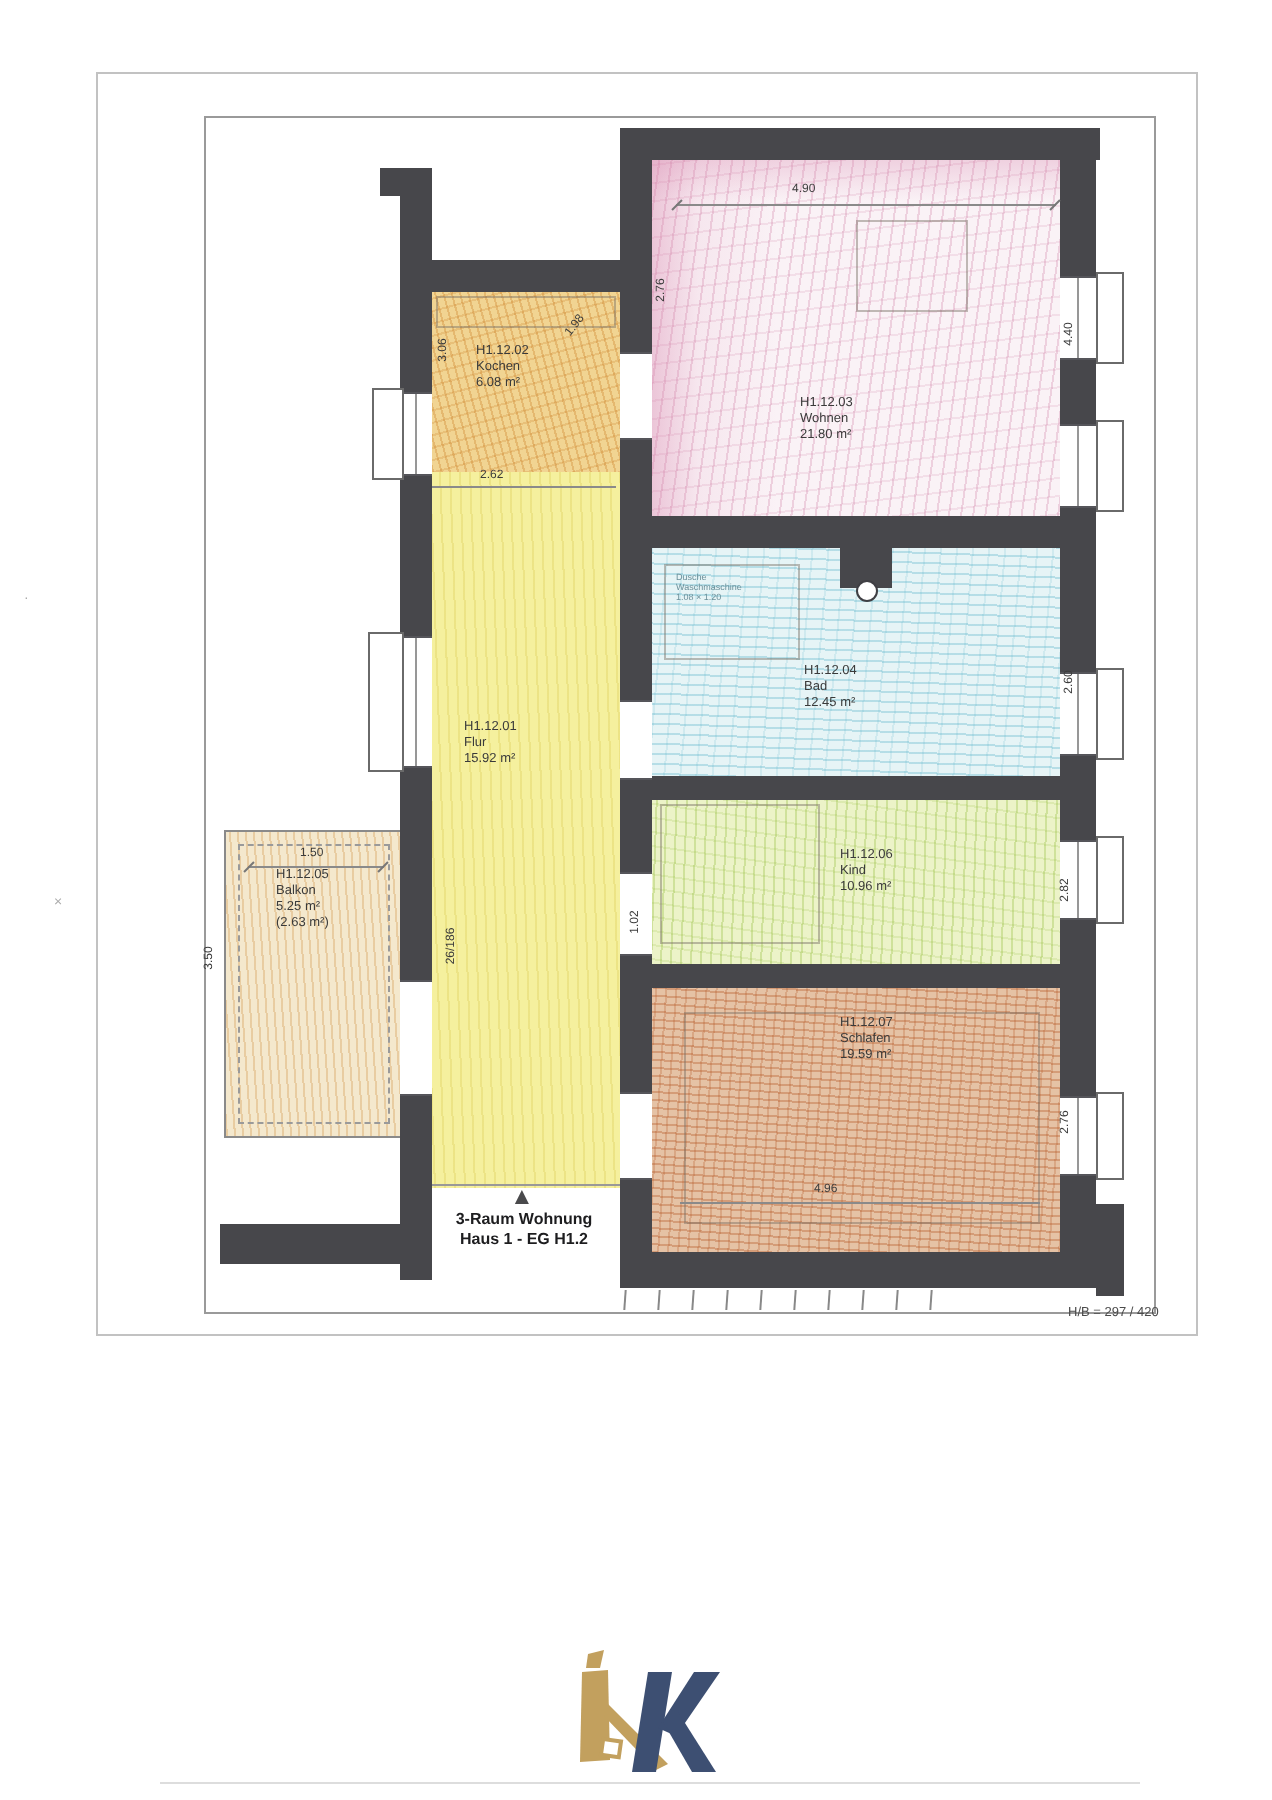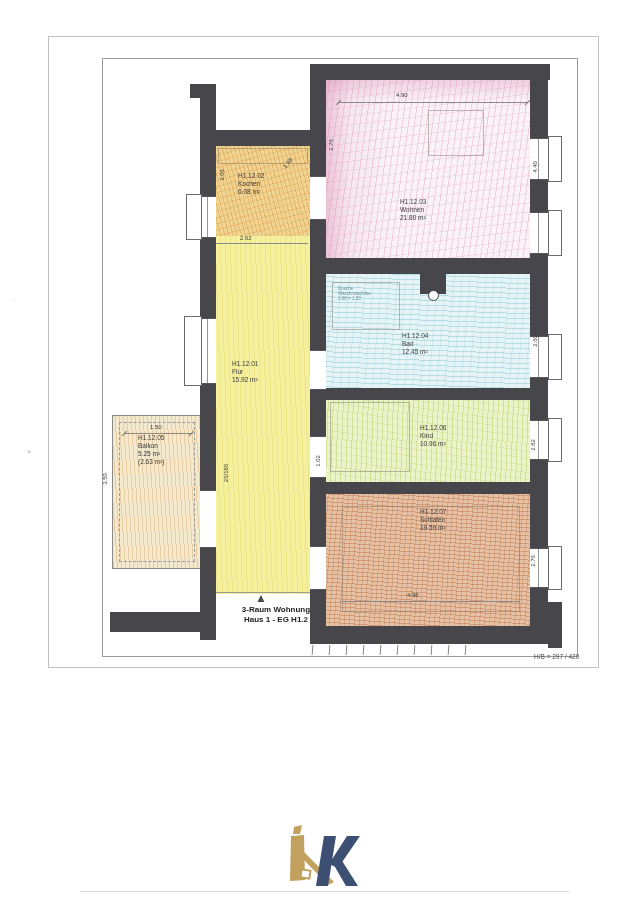--- a/index.html
+++ b/index.html
@@ -190,21 +190,21 @@
     <div>5.25 m²</div>
     <div>(2.63 m²)</div>
   </div>
   <div class="bad-note" style="left:338px;top:286px;">
     <div>Dusche</div>
     <div>Waschmaschine</div>
     <div>1.08 × 1.20</div>
   </div>
 
   <div class="entrance-arrow" style="left:255px;top:592px;">▲</div>
-  <div class="plan-title" style="left:228px;top:605px;width:96px;">
+  <div class="plan-title" style="left:214px;top:605px;width:96px;">
     <div>3-Raum Wohnung</div>
     <div>Haus 1 - EG H1.2</div>
   </div>
 
   <div class="spk" style="left:27px;top:448px;">×</div>
   <div class="spk" style="left:12px;top:296px;">·</div>
   <div class="scanline" style="left:80px;top:891px;width:490px;"></div>
 
   <svg class="abs" style="left:278px;top:824px;" width="84" height="66" viewBox="0 0 84 66">
     <polygon points="16,3 24,1 22,10 15,10" fill="var(--logo_gold,#c2a05e)"></polygon>

